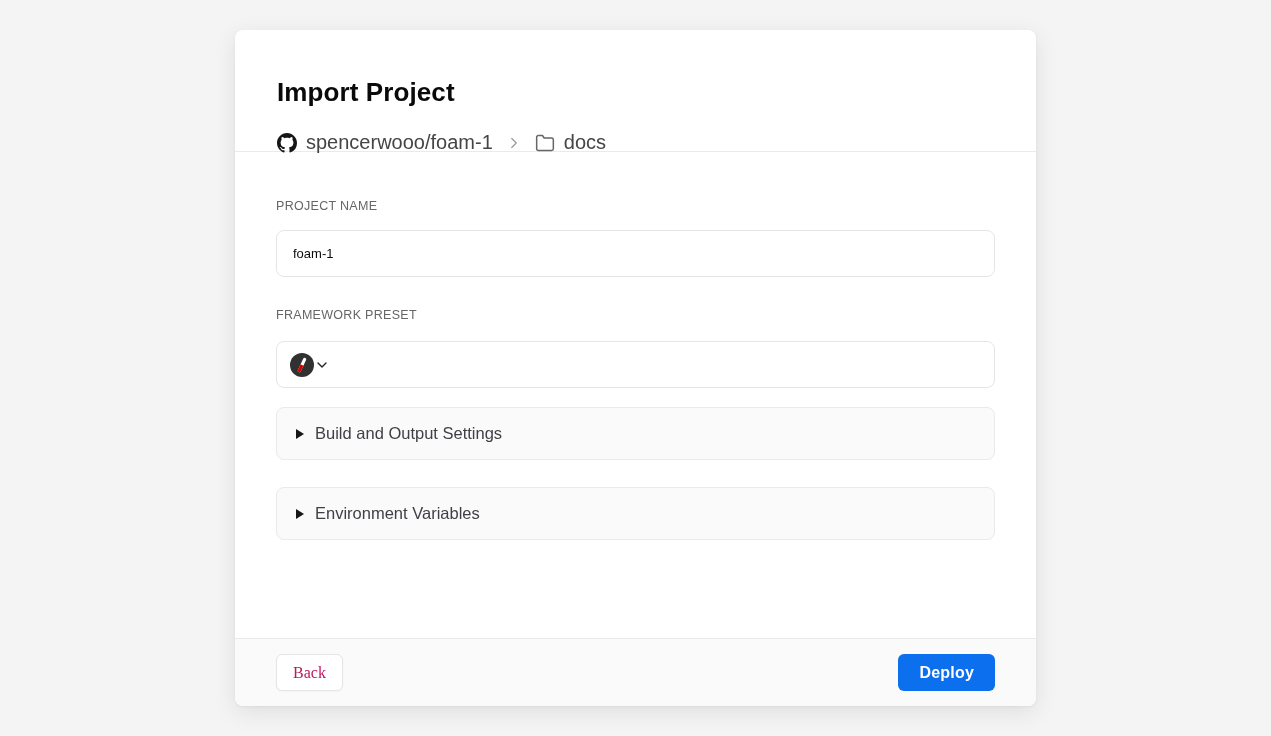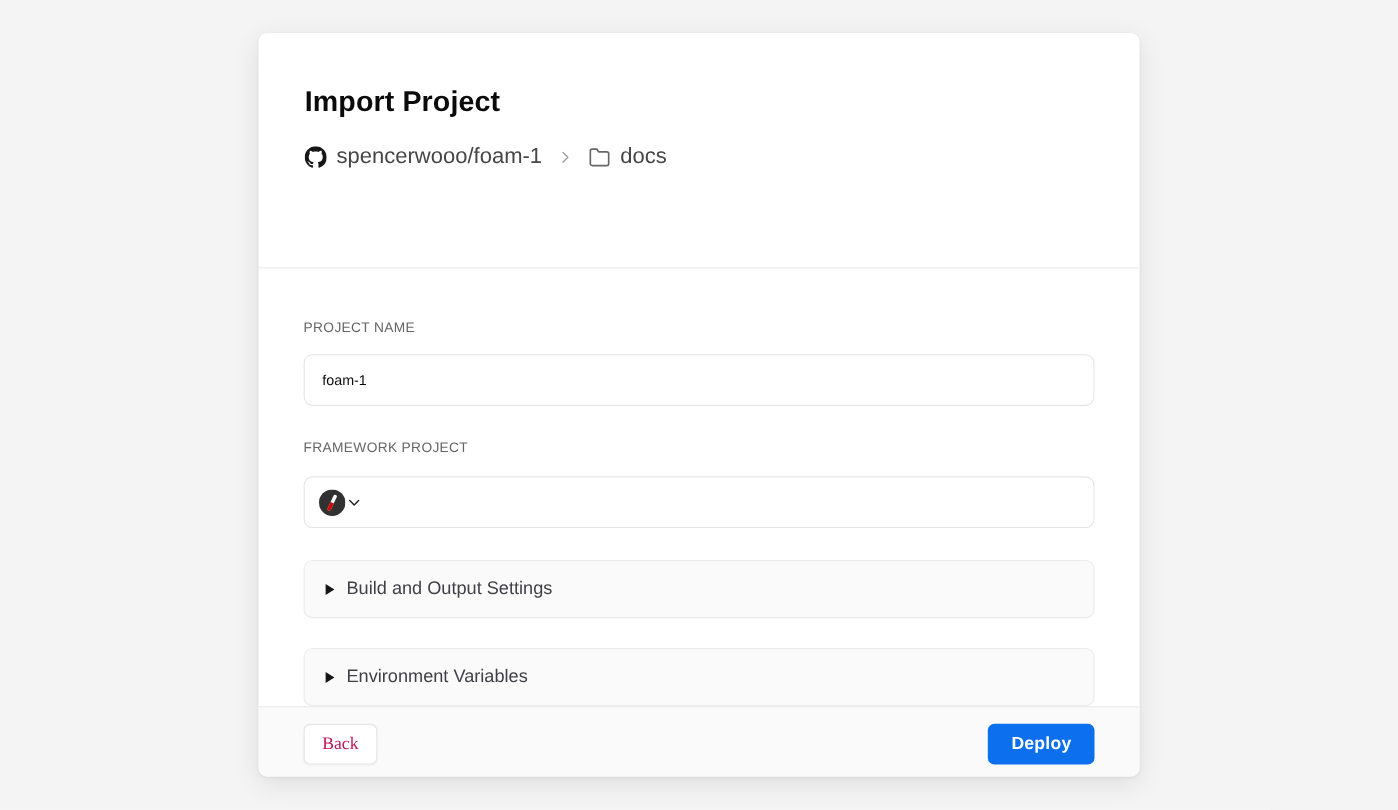--- a/index.html
+++ b/index.html
@@ -16,21 +16,21 @@
     width: 801px; height: 676px;
     background: #ffffff;
     border-radius: 8px;
     box-shadow: 0 6px 24px rgba(0,0,0,0.09), 0 1px 3px rgba(0,0,0,0.05);
     display: flex;
     flex-direction: column;
     overflow: hidden;
   }
   .card-header {
     padding: 48px 42px 0 42px;
-    height: 214px;
+    height: 122px;
     border-bottom: 1px solid #eaeaea;
     flex: 0 0 auto;
   }
   .dialog-title {
     font-size: 26px;
     font-weight: 700;
     color: #0a0a0a;
     line-height: 28px;
     letter-spacing: 0.1px;
     margin-bottom: 24px;
@@ -94,21 +94,21 @@
     height: 53px;
     border: 1px solid #eaeaea;
     border-radius: 8px;
     background: #fafafa;
     display: flex;
     align-items: center;
     padding: 0 19px;
     cursor: pointer;
   }
   .accordion + .accordion { margin-top: 27px; }
-  .accordion-first { margin-top: 29px; }
+  .accordion-first { margin-top: 19px; }
   .tri {
     width: 0; height: 0;
     border-top: 5px solid transparent;
     border-bottom: 5px solid transparent;
     border-left: 8px solid #161616;
     margin-right: 11px;
   }
   .accordion-label {
     font-size: 16.5px;
     color: #3f3f46;
@@ -176,21 +176,21 @@
       </span>
       <span>docs</span>
     </div>
   </div>
 
   <div class="card-body">
 
     <div class="field-label">PROJECT NAME</div>
     <input class="text-input" type="text" value="foam-1" style="">
 
-    <div class="field-label gap-section" style="margin-bottom:19px;">FRAMEWORK PROJECT</div>
+    <div class="field-label gap-section" style="margin-bottom:19px;">FRAMEWORK PRESET</div>
     <div class="select-box">
       <span class="icon">
         <svg width="24" height="24" viewBox="0 0 24 24">
           <circle cx="12" cy="12" r="12" fill="#313131"></circle>
           <g transform="rotate(25 12 12)">
             <rect x="10.4" y="4.2" width="3.2" height="15.6" rx="1.6" fill="#ffffff"></rect>
             <path d="M10.4 12h3.2v6.2a1.6 1.6 0 0 1-3.2 0z" fill="#d30001"></path>
           </g>
         </svg>
       </span>

